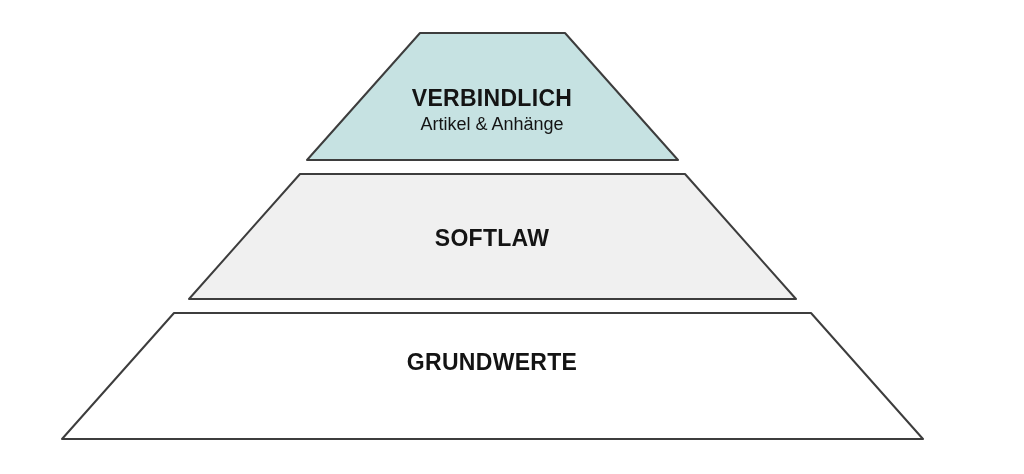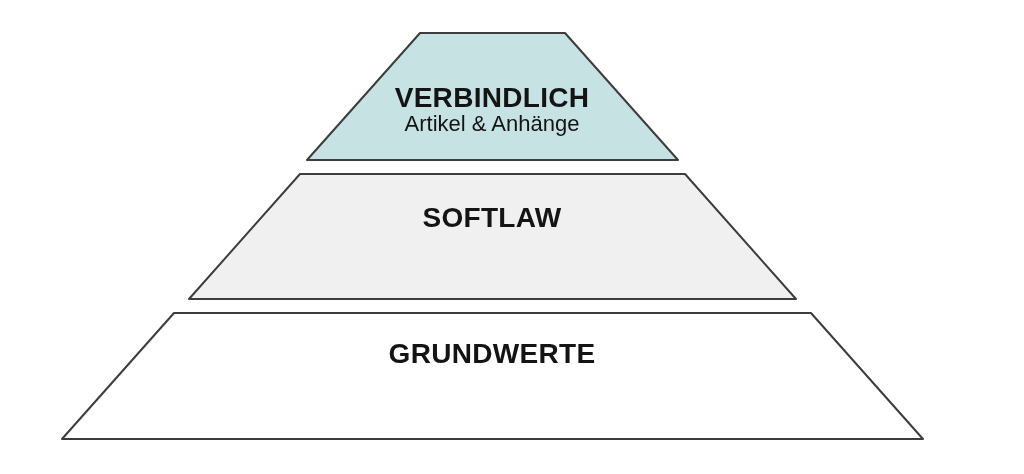--- a/index.html
+++ b/index.html
@@ -26,29 +26,29 @@
   }
   .level-text {
     position: absolute;
     left: 492px;
     transform: translateX(-50%);
     width: 900px;
     text-align: center;
     color: #141414;
   }
   .level-title {
-    font-size: 28px;
+    font-size: 23px;
     line-height: 28px;
     font-weight: 700;
     letter-spacing: 0.3px;
     white-space: nowrap;
     text-align: center;
   }
   .level-subtitle {
-    font-size: 22px;
+    font-size: 18px;
     line-height: 24px;
     font-weight: 400;
     white-space: nowrap;
   }
 </style>
 </head>
 <body>
 
 <div id="canvas">
 
@@ -56,21 +56,21 @@
     <polygon class="shape" points="420,33 565,33 678,160 307,160" fill="#c6e2e2" stroke="#3d3d3d"></polygon>
     <polygon class="shape" points="300,174 685,174 796,299 189,299" fill="#f0f0f0" stroke="#3d3d3d"></polygon>
     <polygon class="shape" points="174,313 811,313 923,439 62,439" fill="#ffffff" stroke="#3d3d3d"></polygon>
   </svg>
 
   <div class="level-text" style="top:84px">
     <div class="level-title">VERBINDLICH</div>
     <div class="level-subtitle">Artikel &amp; Anhänge</div>
   </div>
 
-  <div class="level-text" style="top:204px">
+  <div class="level-text" style="top:224px">
     <div class="level-title">SOFTLAW</div>
   </div>
 
-  <div class="level-text" style="top:340px">
+  <div class="level-text" style="top:348px">
     <div class="level-title">GRUNDWERTE</div>
   </div>
 
 </div>
 
 </body></html>

